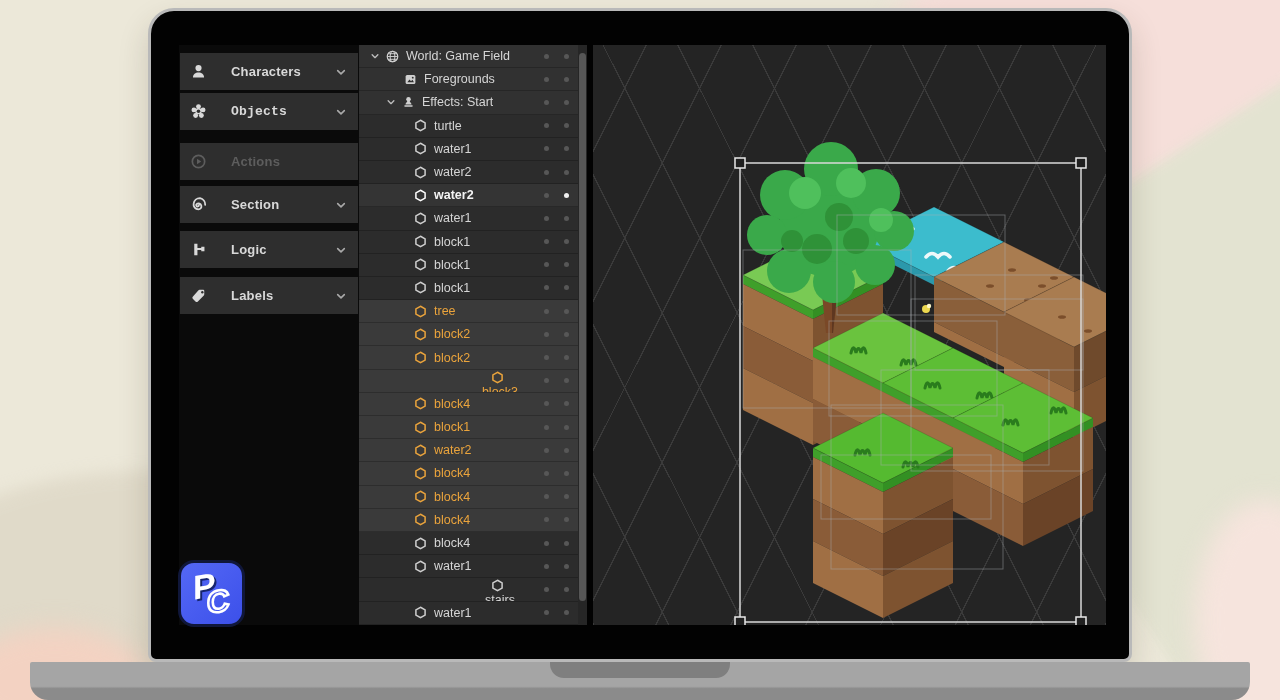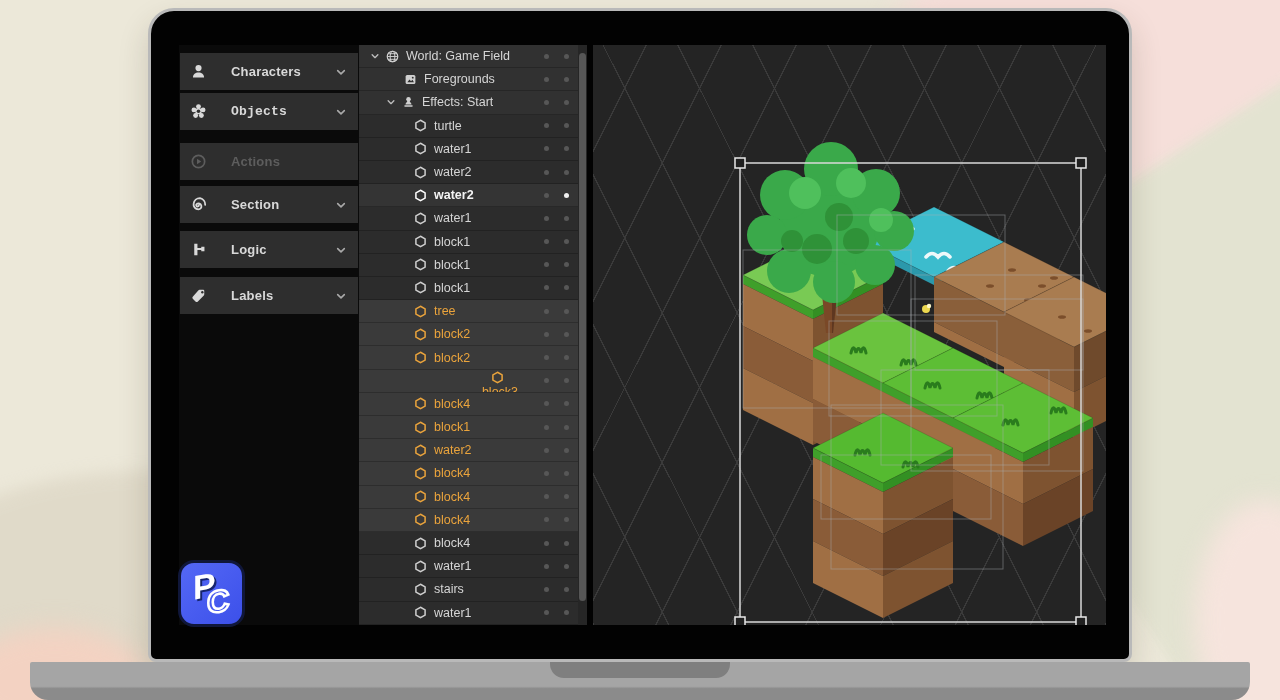--- a/index.html
+++ b/index.html
@@ -379,21 +379,21 @@
           <div class="hrow" style="padding-left: 54px;">
             <span class="ic">
               <svg width="15" height="15" viewBox="0 0 16 16">
                 <polygon points="8,2.4 12.9,5.2 12.9,10.8 8,13.6 3.1,10.8 3.1,5.2" fill="none" stroke="currentColor" stroke-width="1.6"></polygon>
               </svg>
             </span>
             <span class="lbl">water1</span>
             <span class="dot d1"></span>
             <span class="dot d2"></span>
           </div>
-          <div class="hrow" style="padding-left: 54px;">
+          <div class="hrow" style="padding-left: 54px; flex-direction: column;">
             <span class="ic">
               <svg width="15" height="15" viewBox="0 0 16 16">
                 <polygon points="8,2.4 12.9,5.2 12.9,10.8 8,13.6 3.1,10.8 3.1,5.2" fill="none" stroke="currentColor" stroke-width="1.6"></polygon>
               </svg>
             </span>
             <span class="lbl">stairs</span>
             <span class="dot d1"></span>
             <span class="dot d2"></span>
           </div>
           <div class="hrow" style="padding-left: 54px;">

